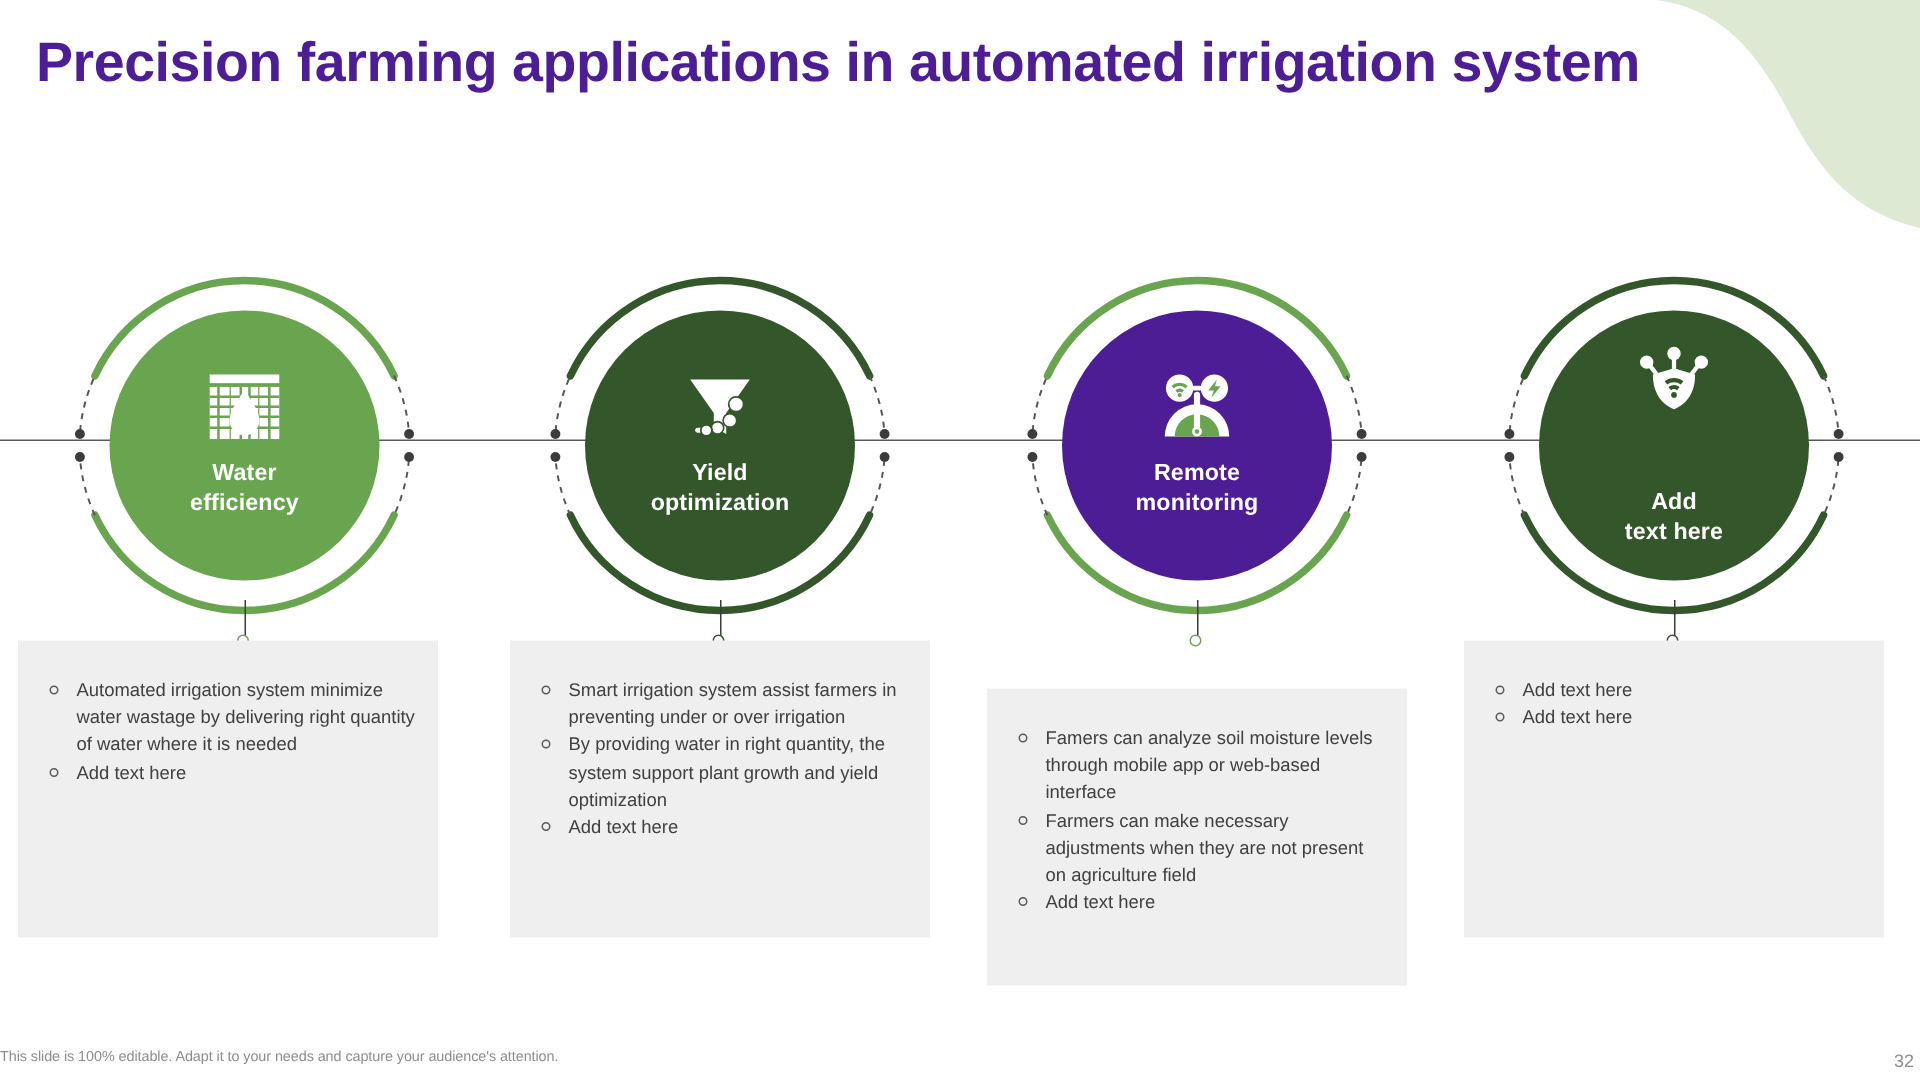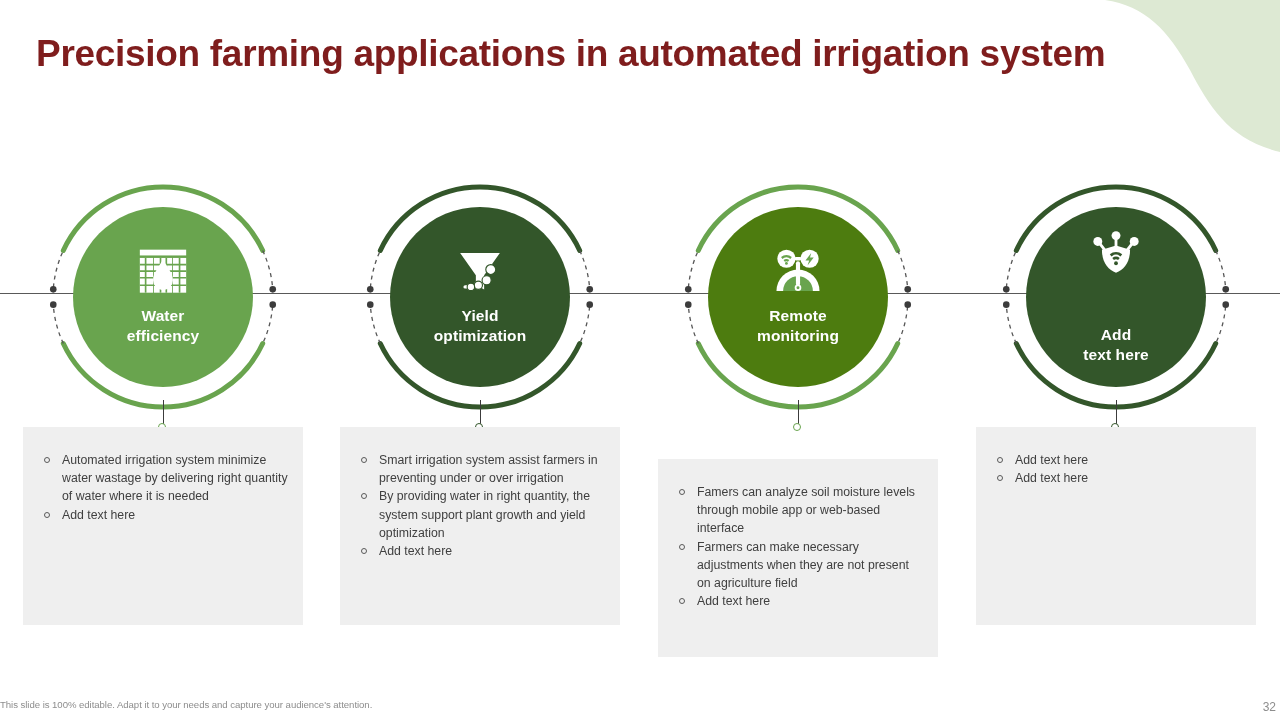--- a/index.html
+++ b/index.html
@@ -30,24 +30,24 @@
   
   .header {
     position: absolute;
     left: 24px;
     top: 22px;
     right: 150px;
   }
   .slide-title {
     font-size: 37px;
     font-weight: bold;
-    color: #7f1d1d;
+    color: #4c1d95;
     letter-spacing: -0.3px;
     line-height: 1.08;
-    margin: 12px;
+    margin: 0;
     white-space: nowrap;
   }
   .slide-subtitle {
     margin: 12px 0 0 0;
     font-size: 10.5px;
     color: #4a4a4a;
     letter-spacing: -0.15px;
     line-height: 1.3;
   }
 
@@ -285,21 +285,21 @@
       <path d="M 224.69 171.49 A 110 110 0 0 1 25.31 171.49" fill="none" stroke="#69a44e" stroke-width="5" stroke-linecap="round"></path>
       <path d="M 224.69 78.51 A 110 110 0 0 1 234.58 115.41" fill="none" stroke="#555" stroke-width="1.3" stroke-dasharray="4 4"></path>
       <path d="M 15.42 115.41 A 110 110 0 0 1 25.31 78.51" fill="none" stroke="#555" stroke-width="1.3" stroke-dasharray="4 4"></path>
       <path d="M 234.58 134.59 A 110 110 0 0 1 224.69 171.49" fill="none" stroke="#555" stroke-width="1.3" stroke-dasharray="4 4"></path>
       <path d="M 25.31 171.49 A 110 110 0 0 1 15.42 134.59" fill="none" stroke="#555" stroke-width="1.3" stroke-dasharray="4 4"></path>
       <circle cx="234.73" cy="117.33" r="3.3" fill="#3c3c3c"></circle>
         <circle cx="15.27" cy="117.33" r="3.3" fill="#3c3c3c"></circle>
         <circle cx="234.73" cy="132.67" r="3.3" fill="#3c3c3c"></circle>
         <circle cx="15.27" cy="132.67" r="3.3" fill="#3c3c3c"></circle>
     </svg>
-      <div class="node-core" style="background: #4d7c0f;">
+      <div class="node-core" style="background: #4c1d95;">
         <span class="node-icon">
     <svg viewBox="0 0 64 58" width="54" height="48">
       <path d="M6 52 a26 26 0 0 1 52 0 z" fill="#fff"></path>
       <path d="M14 52 a18 18 0 0 1 36 0 z" fill="#69a44e"></path>
       <rect x="29.5" y="16" width="5" height="30" rx="2.5" fill="#fff"></rect>
       <circle cx="32" cy="48" r="4" fill="#fff"></circle>
       <circle cx="32" cy="48" r="1.8" fill="#69a44e"></circle>
       <circle cx="18" cy="13" r="11" fill="#fff"></circle>
       <g fill="#69a44e">
         <path d="M11.5 11 a10 10 0 0 1 13 0 l-1.7 2.2 a7 7 0 0 0 -9.6 0 z"></path>
@@ -366,21 +366,21 @@
       <div class="connector-line"></div>
       <div class="connector-dot" style="border: 1.5px solid rgb(105, 164, 78);"></div>
     </div>
     <div class="connector" style="left: 1116px;">
       <div class="connector-line"></div>
       <div class="connector-dot" style="border: 1.5px solid rgb(51, 86, 42);"></div>
     </div>
   </div>
 
 <div class="boxes">
-    <div class="textbox" style="left: 23px;">
+    <div class="textbox" style="left: 12px;">
       <ul class="bullets">
         <li class="bullet"><span class="bullet-marker"></span><span>Automated irrigation system minimize water wastage by delivering right quantity of water where it is needed</span></li>
         <li class="bullet"><span class="bullet-marker"></span><span>Add text here</span></li>
       </ul>
     </div>
     <div class="textbox" style="left: 340px;">
       <ul class="bullets">
         <li class="bullet"><span class="bullet-marker"></span><span>Smart irrigation system assist farmers in preventing under or over irrigation</span></li>
         <li class="bullet"><span class="bullet-marker"></span><span>By providing water in right quantity, the system support plant growth and yield optimization</span></li>
         <li class="bullet"><span class="bullet-marker"></span><span>Add text here</span></li>

